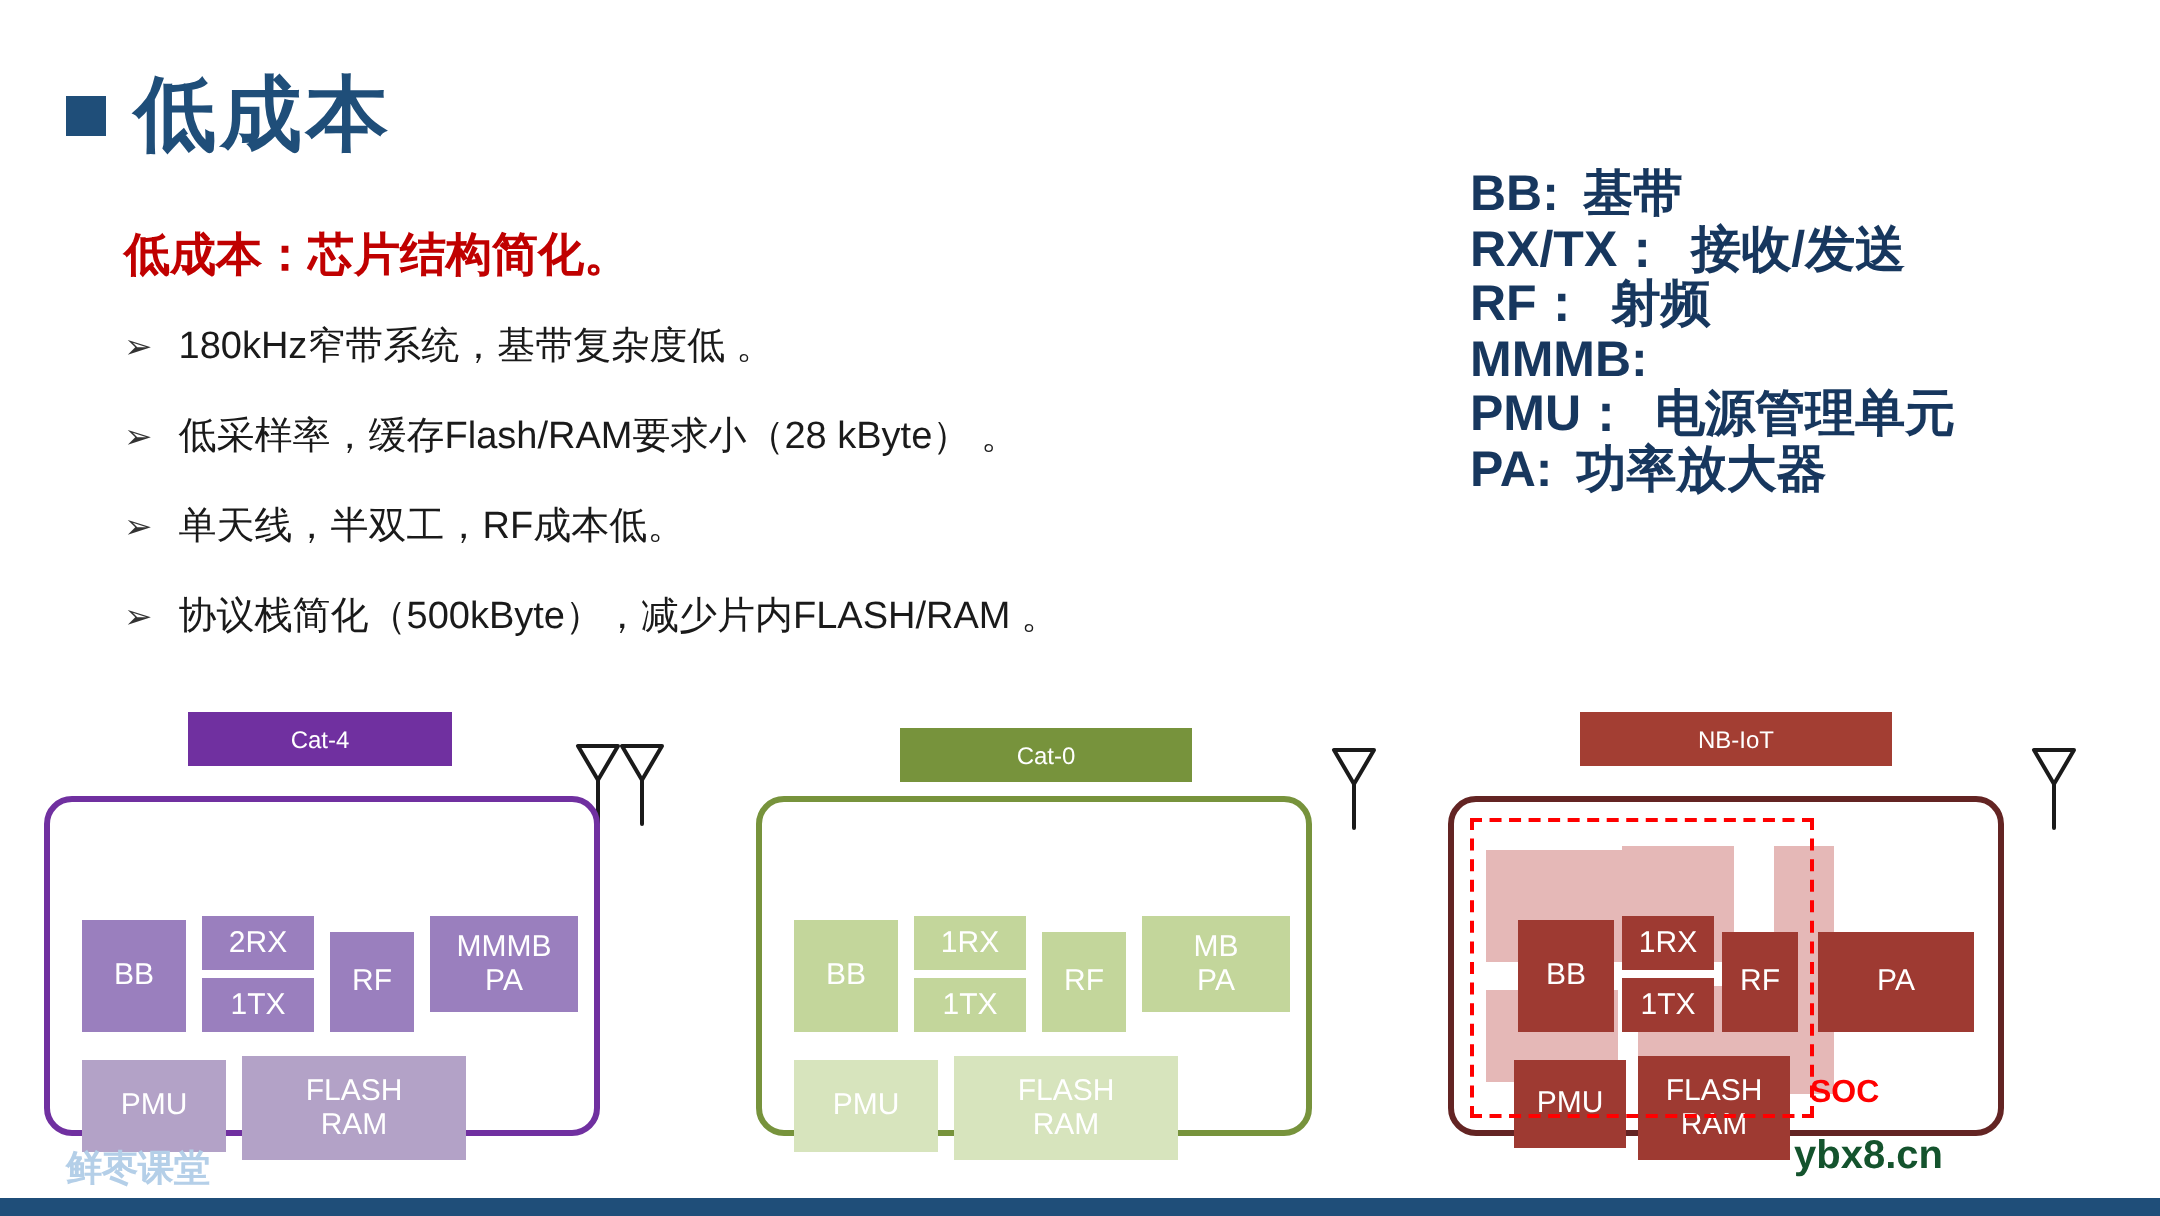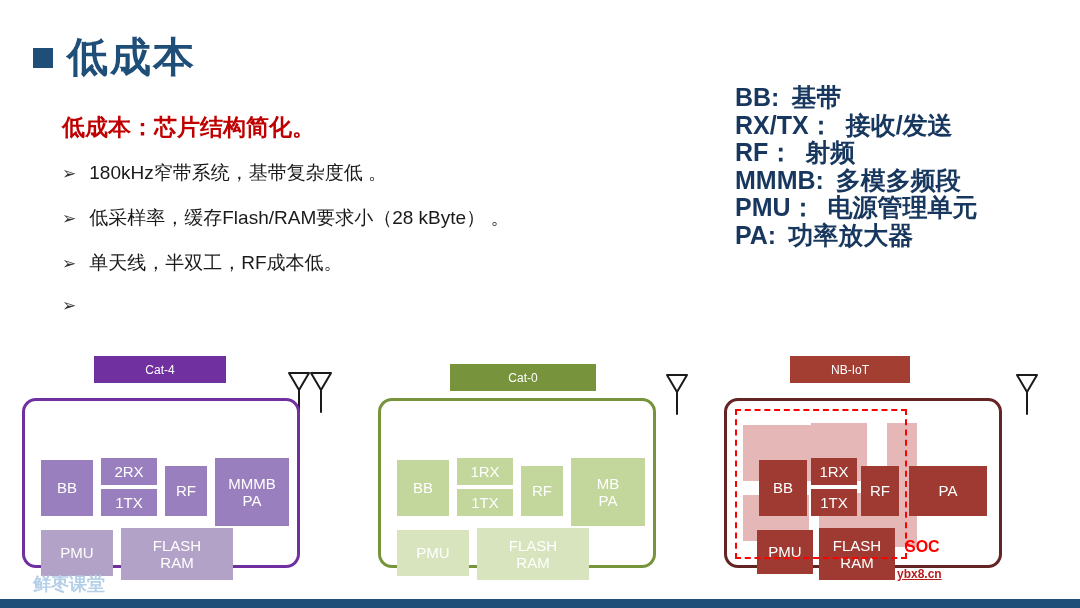--- a/index.html
+++ b/index.html
@@ -19,42 +19,42 @@
 
   
   .legend{position:absolute;left:735px;top:84px;}
   .legend-row{display:flex;gap:12px;font-size:25px;font-weight:bold;color:var(--legend_blue);line-height:27.5px;}
 
   
   .hdr{position:absolute;height:27px;display:flex;align-items:center;justify-content:center;
        color:#fff;font-size:12px;}
   .hdr-cat4{left:94px;top:356px;width:132px;background:var(--cat4_header);}
   .hdr-cat0{left:450px;top:364px;width:146px;background:var(--cat0_header);}
-  .hdr-nbiot{left:790px;top:356px;width:120px;background:var(--nbiot_header);}
+  .hdr-nbiot{left:790px;top:356px;width:156px;background:var(--nbiot_header);}
 
   
   .chip{position:absolute;top:398px;width:272px;height:164px;background:#fff;border-radius:14px;}
   .chip-cat4{left:22px;border:3px solid var(--cat4_border);}
   .chip-cat0{left:378px;border:3px solid var(--cat0_border);}
   .chip-nbiot{left:724px;border:3px solid var(--nbiot_border);}
 
   
   .blk{position:absolute;display:flex;flex-direction:column;align-items:center;justify-content:center;
        color:#fff;font-size:15px;line-height:1.15;text-align:center;margin-top:35px;}
   .c4{background:var(--cat4_block);}  .c4l{background:var(--cat4_block_light);}
   .c0{background:var(--cat0_block);}  .c0l{background:var(--cat0_block_light);}
   .nb{background:var(--nbiot_block);z-index:2;}
   .pk{position:absolute;background:var(--nbiot_pink);z-index:1;}
 
   
   .b-bb{left:16px;top:24px;width:52px;height:56px;}
   .b-rx{left:76px;top:22px;width:56px;height:27px;}
   .b-tx{left:76px;top:53px;width:56px;height:27px;}
   .b-rf{left:140px;top:30px;width:42px;height:50px;}
-  .b-pa{left:190px;top:22px;width:74px;height:68px;}
+  .b-pa{left:190px;top:22px;width:74px;height:48px;}
   .b-pmu{left:16px;top:94px;width:72px;height:46px;}
   .b-mem{left:96px;top:92px;width:112px;height:52px;}
 
   
   .n-bb{left:32px;top:24px;width:48px;height:56px;}
   .n-rx{left:84px;top:22px;width:46px;height:27px;}
   .n-tx{left:84px;top:53px;width:46px;height:27px;}
   .n-rf{left:134px;top:30px;width:38px;height:50px;}
   .n-pa{left:182px;top:30px;width:78px;height:50px;}
   .n-pmu{left:30px;top:94px;width:56px;height:44px;}
@@ -71,21 +71,21 @@
 
   
   .ant{position:absolute;width:26px;height:44px;}
   .ant-c4a{left:286px;top:370px;} .ant-c4b{left:308px;top:370px;}
   .ant-c0{left:664px;top:372px;}  .ant-nb{left:1014px;top:372px;}
   .ant path{stroke:#1a1a1a;stroke-width:2;fill:none;stroke-linejoin:round;stroke-linecap:round;}
 
   
   .bottom-bar{position:absolute;left:0;bottom:0;width:100%;height:9px;background:var(--footer_bar);}
   .watermark{position:absolute;left:33px;top:572px;font-size:18px;font-weight:bold;color:var(--watermark_blue);}
-  .site{position:absolute;left:897px;top:567px;font-size:12px;font-weight:bold;color:#b91c1c;text-decoration:underline;}
+  .site{position:absolute;left:897px;top:567px;font-size:20px;font-weight:bold;color:#14532d;}
 </style>
 </head>
 <body>
 
 <div class="slide">
 
   <span class="title-square"></span>
   <h1 class="page-title">低成本</h1>
   <div class="subtitle">低成本：芯片结构简化。</div>
 
@@ -97,39 +97,39 @@
     <li class="bullet">
       <span class="marker">➢</span>
       <span>低采样率，缓存Flash/RAM要求小（28 kByte） 。</span>
     </li>
     <li class="bullet">
       <span class="marker">➢</span>
       <span>单天线，半双工，RF成本低。</span>
     </li>
     <li class="bullet">
       <span class="marker">➢</span>
+      <span>协议栈简化（500kByte），减少片内FLASH/RAM 。</span>
     </li>
   </ul>
 
   <div class="legend">
     <div class="legend-row">
       <span>BB:</span>
       <span>基带</span>
     </div>
     <div class="legend-row">
       <span>RX/TX：</span>
       <span>接收/发送</span>
     </div>
     <div class="legend-row">
       <span>RF：</span>
       <span>射频</span>
     </div>
     <div class="legend-row">
       <span>MMMB:</span>
-      <span>多模多频段</span>
     </div>
     <div class="legend-row">
       <span>PMU：</span>
       <span>电源管理单元</span>
     </div>
     <div class="legend-row">
       <span>PA:</span>
       <span>功率放大器</span>
     </div>
   </div>

